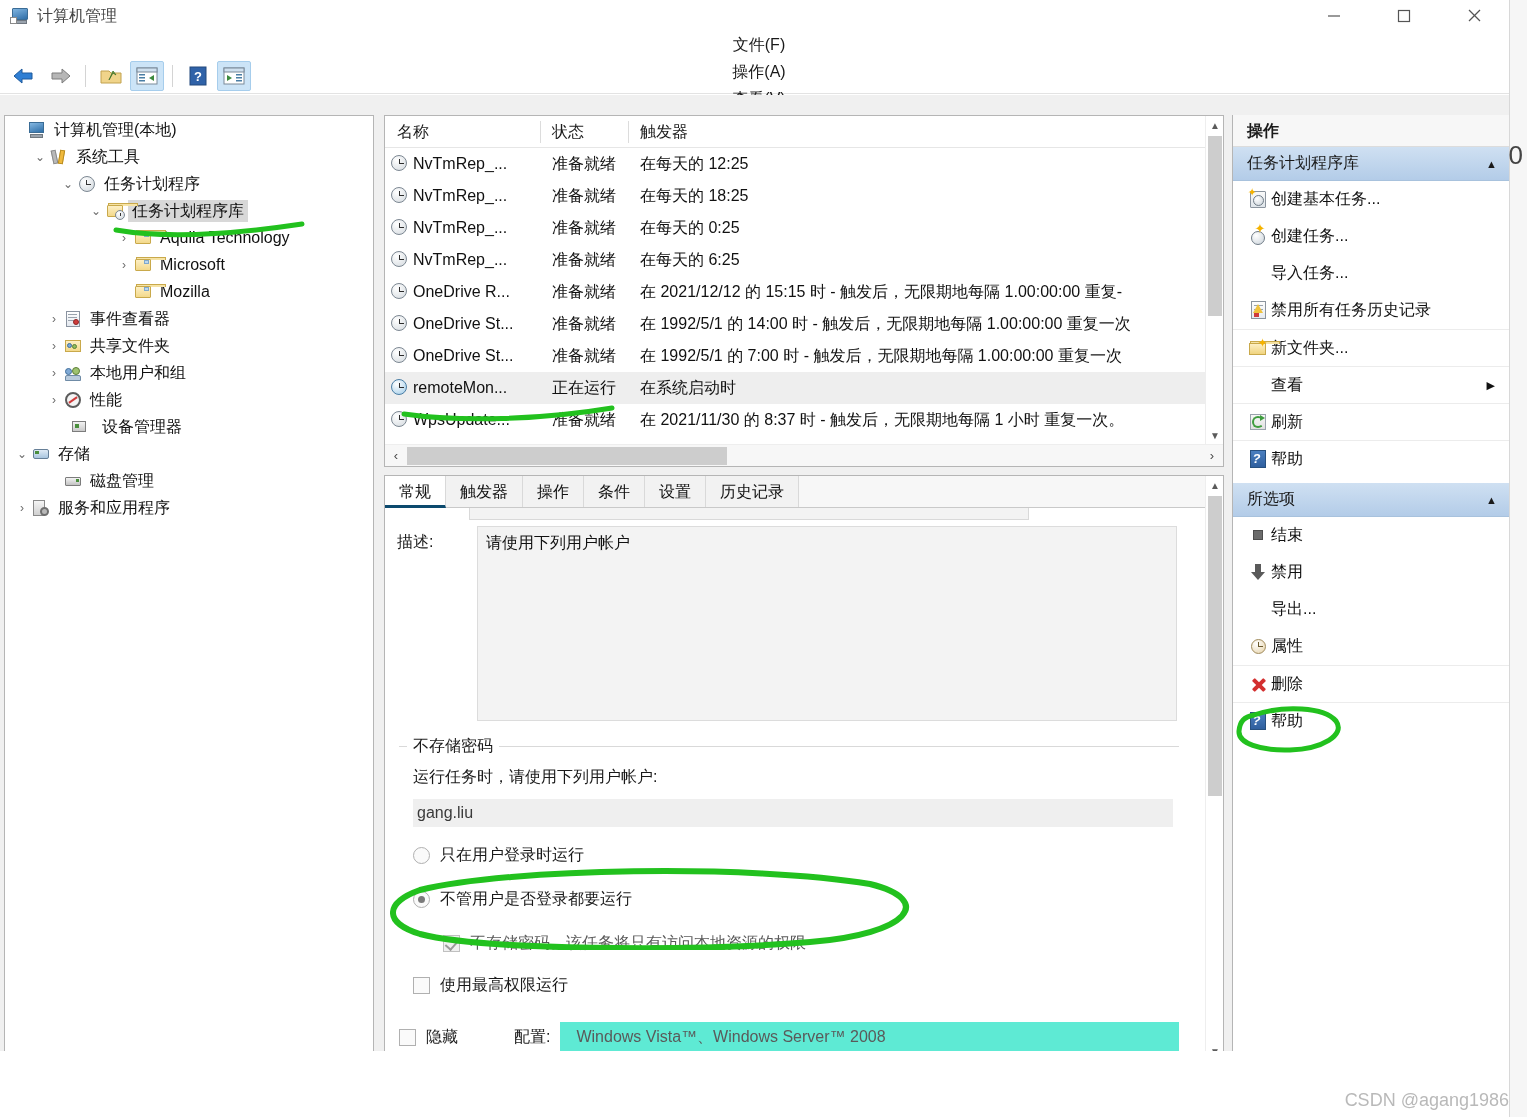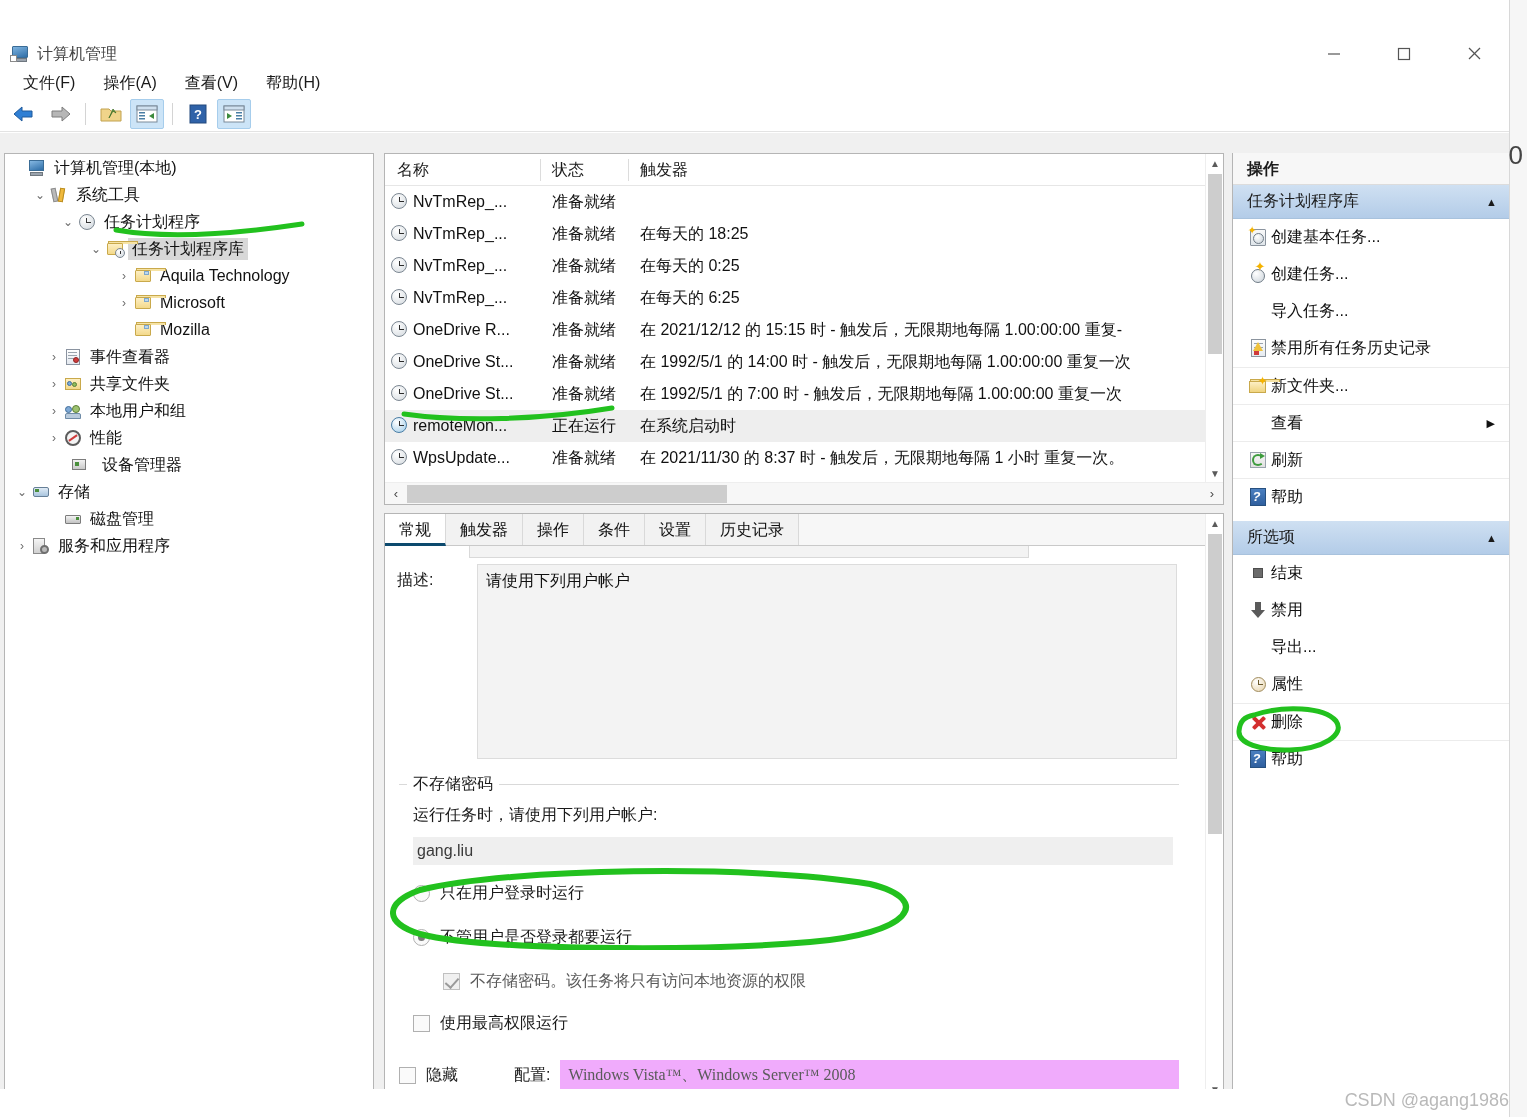--- a/index.html
+++ b/index.html
@@ -38,21 +38,20 @@
   }
 
   
   .window {
     position: absolute;
     left: 0; top: 0;
     width: 1509px; height: 1051px;
     background: #ffffff;
     z-index: 2;
     overflow: hidden;
-    margin-top: 38px;
   }
 
   .titlebar {
     position: relative;
     height: 31px;
     background: #ffffff;
     display: flex;
     align-items: center;
     user-select: none;
   }
@@ -91,20 +90,21 @@
   .tb-btn svg { display: block; }
 
   
   .menubar {
     height: 27px;
     display: flex;
     align-items: center;
     background: #ffffff;
     padding-left: 9px;
     user-select: none;
+    flex-direction: column;
   }
   .menu-item {
     font-size: 16px; color: #1a1a1a;
     padding: 0 14px;
     line-height: 27px;
     white-space: nowrap;
   }
 
   
   .toolbar {
@@ -389,23 +389,23 @@
 
   .bottom-row {
     position: absolute; left: 14px; bottom: 8px;
     display: flex; align-items: center;
     width: 780px;
     font-size: 16px; color: #1a1a1a;
   }
   .bottom-row .cbox { margin-right: 10px; }
   .bottom-row .cfg-label { margin-left: 56px; margin-right: 10px; }
   .cfg-field {
-    flex: 1; height: 30px; background: #f0abfc;
-    color: #5a5a5a; font-size: 16px; line-height: 30px; padding-left: 8px;
-    overflow: hidden; white-space: nowrap; font-family: Liberation Serif, serif;
+    flex: 1; height: 30px; background: #5eead4;
+    color: #5a5a5a; font-size: 16px; line-height: 30px; padding-left: 16px;
+    overflow: hidden; white-space: nowrap;
   }
 
   
   .actions-pane {
     position: absolute;
     left: 1232px; top: 20px;
     width: 277px; height: 968px;
     background: #ffffff;
     border-left: 1px solid #b5b5b5;
     overflow: hidden;
@@ -731,20 +731,21 @@
             <div class="task-row">
               <div class="td c-name">
                 <span class="task-icon">
                     <i class="ring"></i>
                     <i class="hh"></i>
                     <i class="mm"></i>
                   </span>
                 <span>NvTmRep_...</span>
               </div>
               <div class="td c-status">准备就绪</div>
+              <div class="td c-trigger">在每天的 12:25</div>
             </div>
 
             <div class="task-row">
               <div class="td c-name">
                 <span class="task-icon">
                     <i class="ring"></i>
                     <i class="hh"></i>
                     <i class="mm"></i>
                   </span>
                 <span>NvTmRep_...</span>

